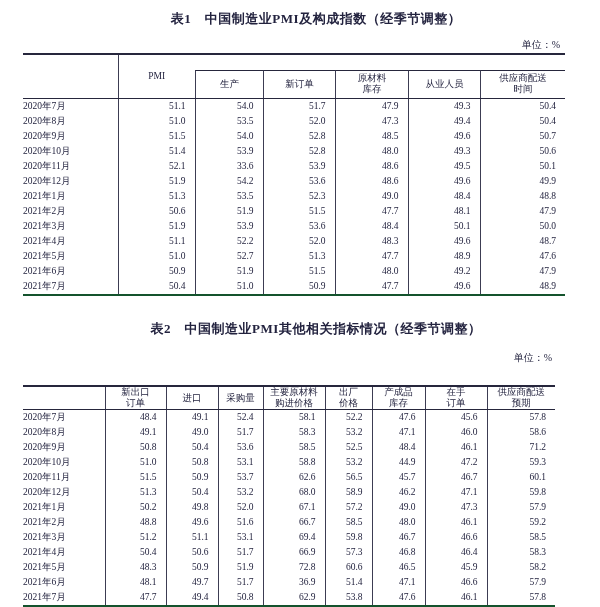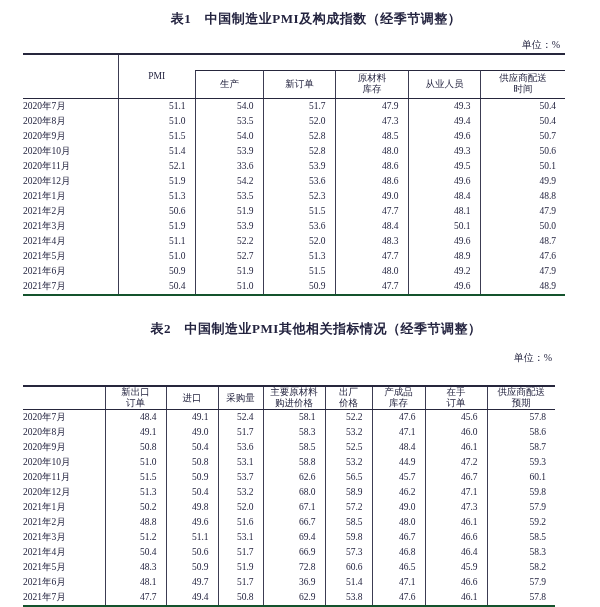--- a/index.html
+++ b/index.html
@@ -259,21 +259,21 @@
         </tr>
         <tr>
           <td class="month">2020年9月</td>
           <td class="num">50.8</td>
           <td class="num">50.4</td>
           <td class="num">53.6</td>
           <td class="num">58.5</td>
           <td class="num">52.5</td>
           <td class="num">48.4</td>
           <td class="num">46.1</td>
-          <td class="num">58.7</td>
+          <td class="num">71.2</td>
         </tr>
         <tr>
           <td class="month">2020年10月</td>
           <td class="num">51.0</td>
           <td class="num">50.8</td>
           <td class="num">53.1</td>
           <td class="num">58.8</td>
           <td class="num">53.2</td>
           <td class="num">44.9</td>
           <td class="num">47.2</td>

